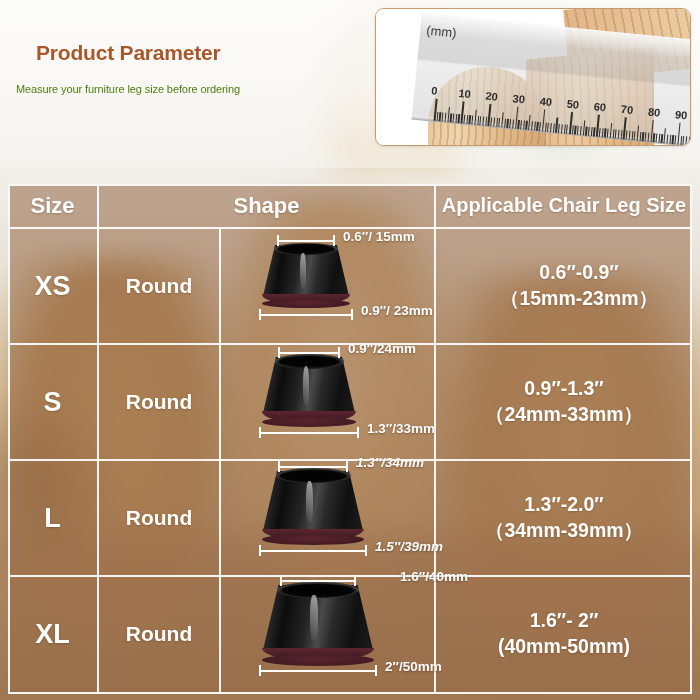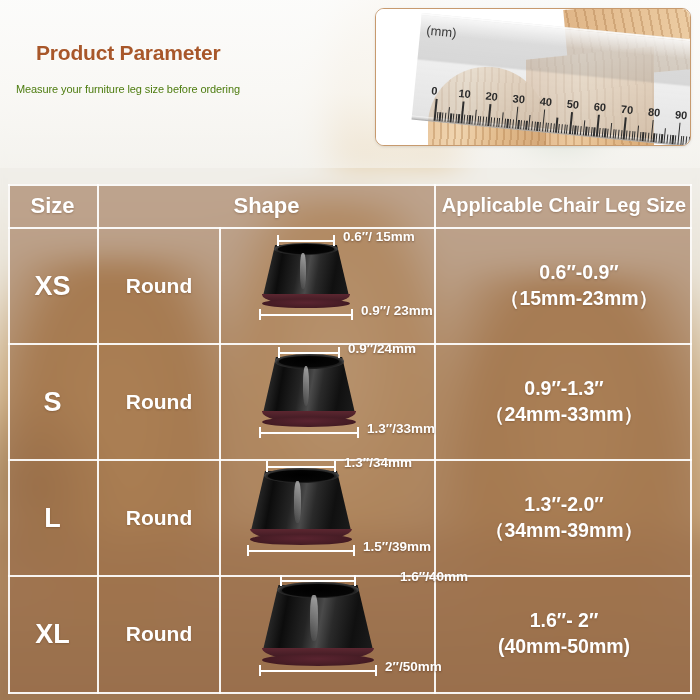--- a/index.html
+++ b/index.html
@@ -349,21 +349,21 @@
             <div class="dim-cap r"></div>
           </div>
           <div class="dim-txt" style="left: 146px; top: 76px;">1.3″/33mm</div>
         </div>
         <div class="cell appl-cell" style="left: 428px; top: 161px; width: 256px; height: 114px; flex-direction: column;">
           <div>0.9″-1.3″</div>
           <div>（24mm-33mm）</div>
         </div>
         <div class="cell size-cell" style="left: 0px; top: 277px; width: 89px; height: 114px;">L</div>
         <div class="cell shape-cell" style="left: 91px; top: 277px; width: 120px; height: 114px;">Round</div>
-        <div class="shape-img" style="left: 201px; top: 277px; width: 213px; height: 88px;">
+        <div class="shape-img" style="left: 213px; top: 277px; width: 213px; height: 88px; font-style: italic;">
           <div class="cap" style="left: 42px; top: 10px; width: 100px; height: 68px;">
             <div class="cap-body"></div>
             <div class="cap-felt"></div>
             <div class="cap-felt-ell"></div>
             <div class="cap-rim"></div>
             <div class="cap-hole"></div>
             <div class="cap-gloss"></div>
           </div>
           <div class="dim" style="left: 57px; top: 0px; width: 70px;">
             <div class="dim-cap l"></div>

